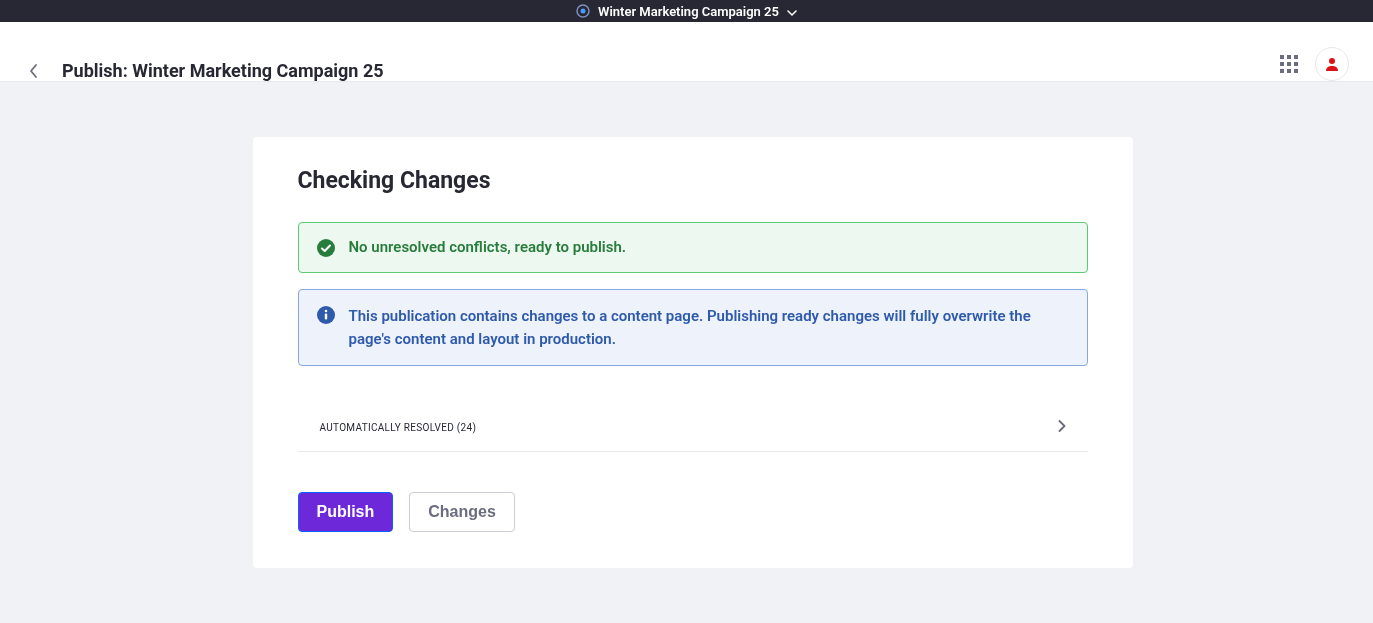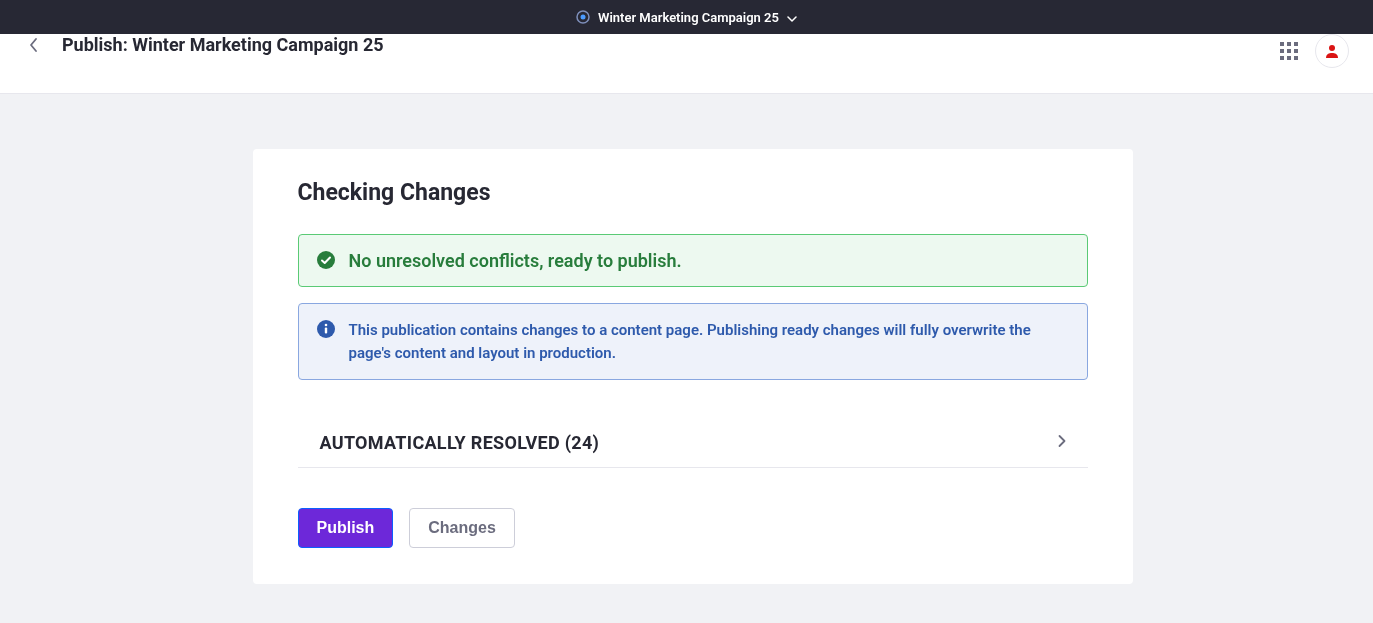--- a/index.html
+++ b/index.html
@@ -9,21 +9,21 @@
     }
     body {
       font-family: -apple-system, BlinkMacSystemFont, "Segoe UI", Roboto, "Helvetica Neue", Arial, sans-serif;
       background: #f1f2f5;
       width: 1373px;
       height: 623px;
       overflow: hidden;
     }
     .top-bar {
       background: #272834;
-      height: 34px;
+      height: 22px;
       display: flex;
       align-items: center;
       justify-content: center;
       color: #fff;
       font-size: 13px;
       font-weight: 600;
     }
     .top-bar-content {
       display: flex;
       align-items: center;
@@ -34,21 +34,21 @@
       width: 14px;
       height: 14px;
       display: inline-flex;
       align-items: center;
       justify-content: center;
     }
     .header-bar {
       background: #fff;
       height: 60px;
       display: flex;
-      align-items: flex-start;
+      align-items: flex-end;
       justify-content: space-between;
       padding: 0 24px;
       border-bottom: 1px solid #e7e7ed;
     }
     .header-left {
       display: flex;
       align-items: center;
       gap: 18px;
     }
     .back-btn {
@@ -115,21 +115,21 @@
       gap: 14px;
       margin-bottom: 16px;
     }
     .alert-success {
       background: #edf9f0;
       border: 1px solid #5aca75;
     }
     .alert-success .alert-text {
       color: #287d3c;
       font-weight: 600;
-      font-size: 18px;
+      font-size: 15px;
     }
     .alert-info {
       background: #eef2fa;
       border: 1px solid #89a7e0;
     }
     .alert-info .alert-text {
       color: #2e5aac;
       font-weight: 600;
       font-size: 15px;
       line-height: 1.5;
@@ -146,22 +146,22 @@
     }
     .collapsible-row {
       display: flex;
       align-items: center;
       justify-content: space-between;
       padding: 12px 22px 14px 22px;
       border-bottom: 1px solid #e7e7ed;
       cursor: pointer;
     }
     .collapsible-label {
-      font-size: 18px;
-      font-weight: 700;
+      font-size: 10px;
+      font-weight: 400;
       color: #272833;
       letter-spacing: 0.3px;
     }
     .chevron {
       color: #6b6c7e;
     }
     .actions {
       display: flex;
       gap: 16px;
       margin-top: 18px;

